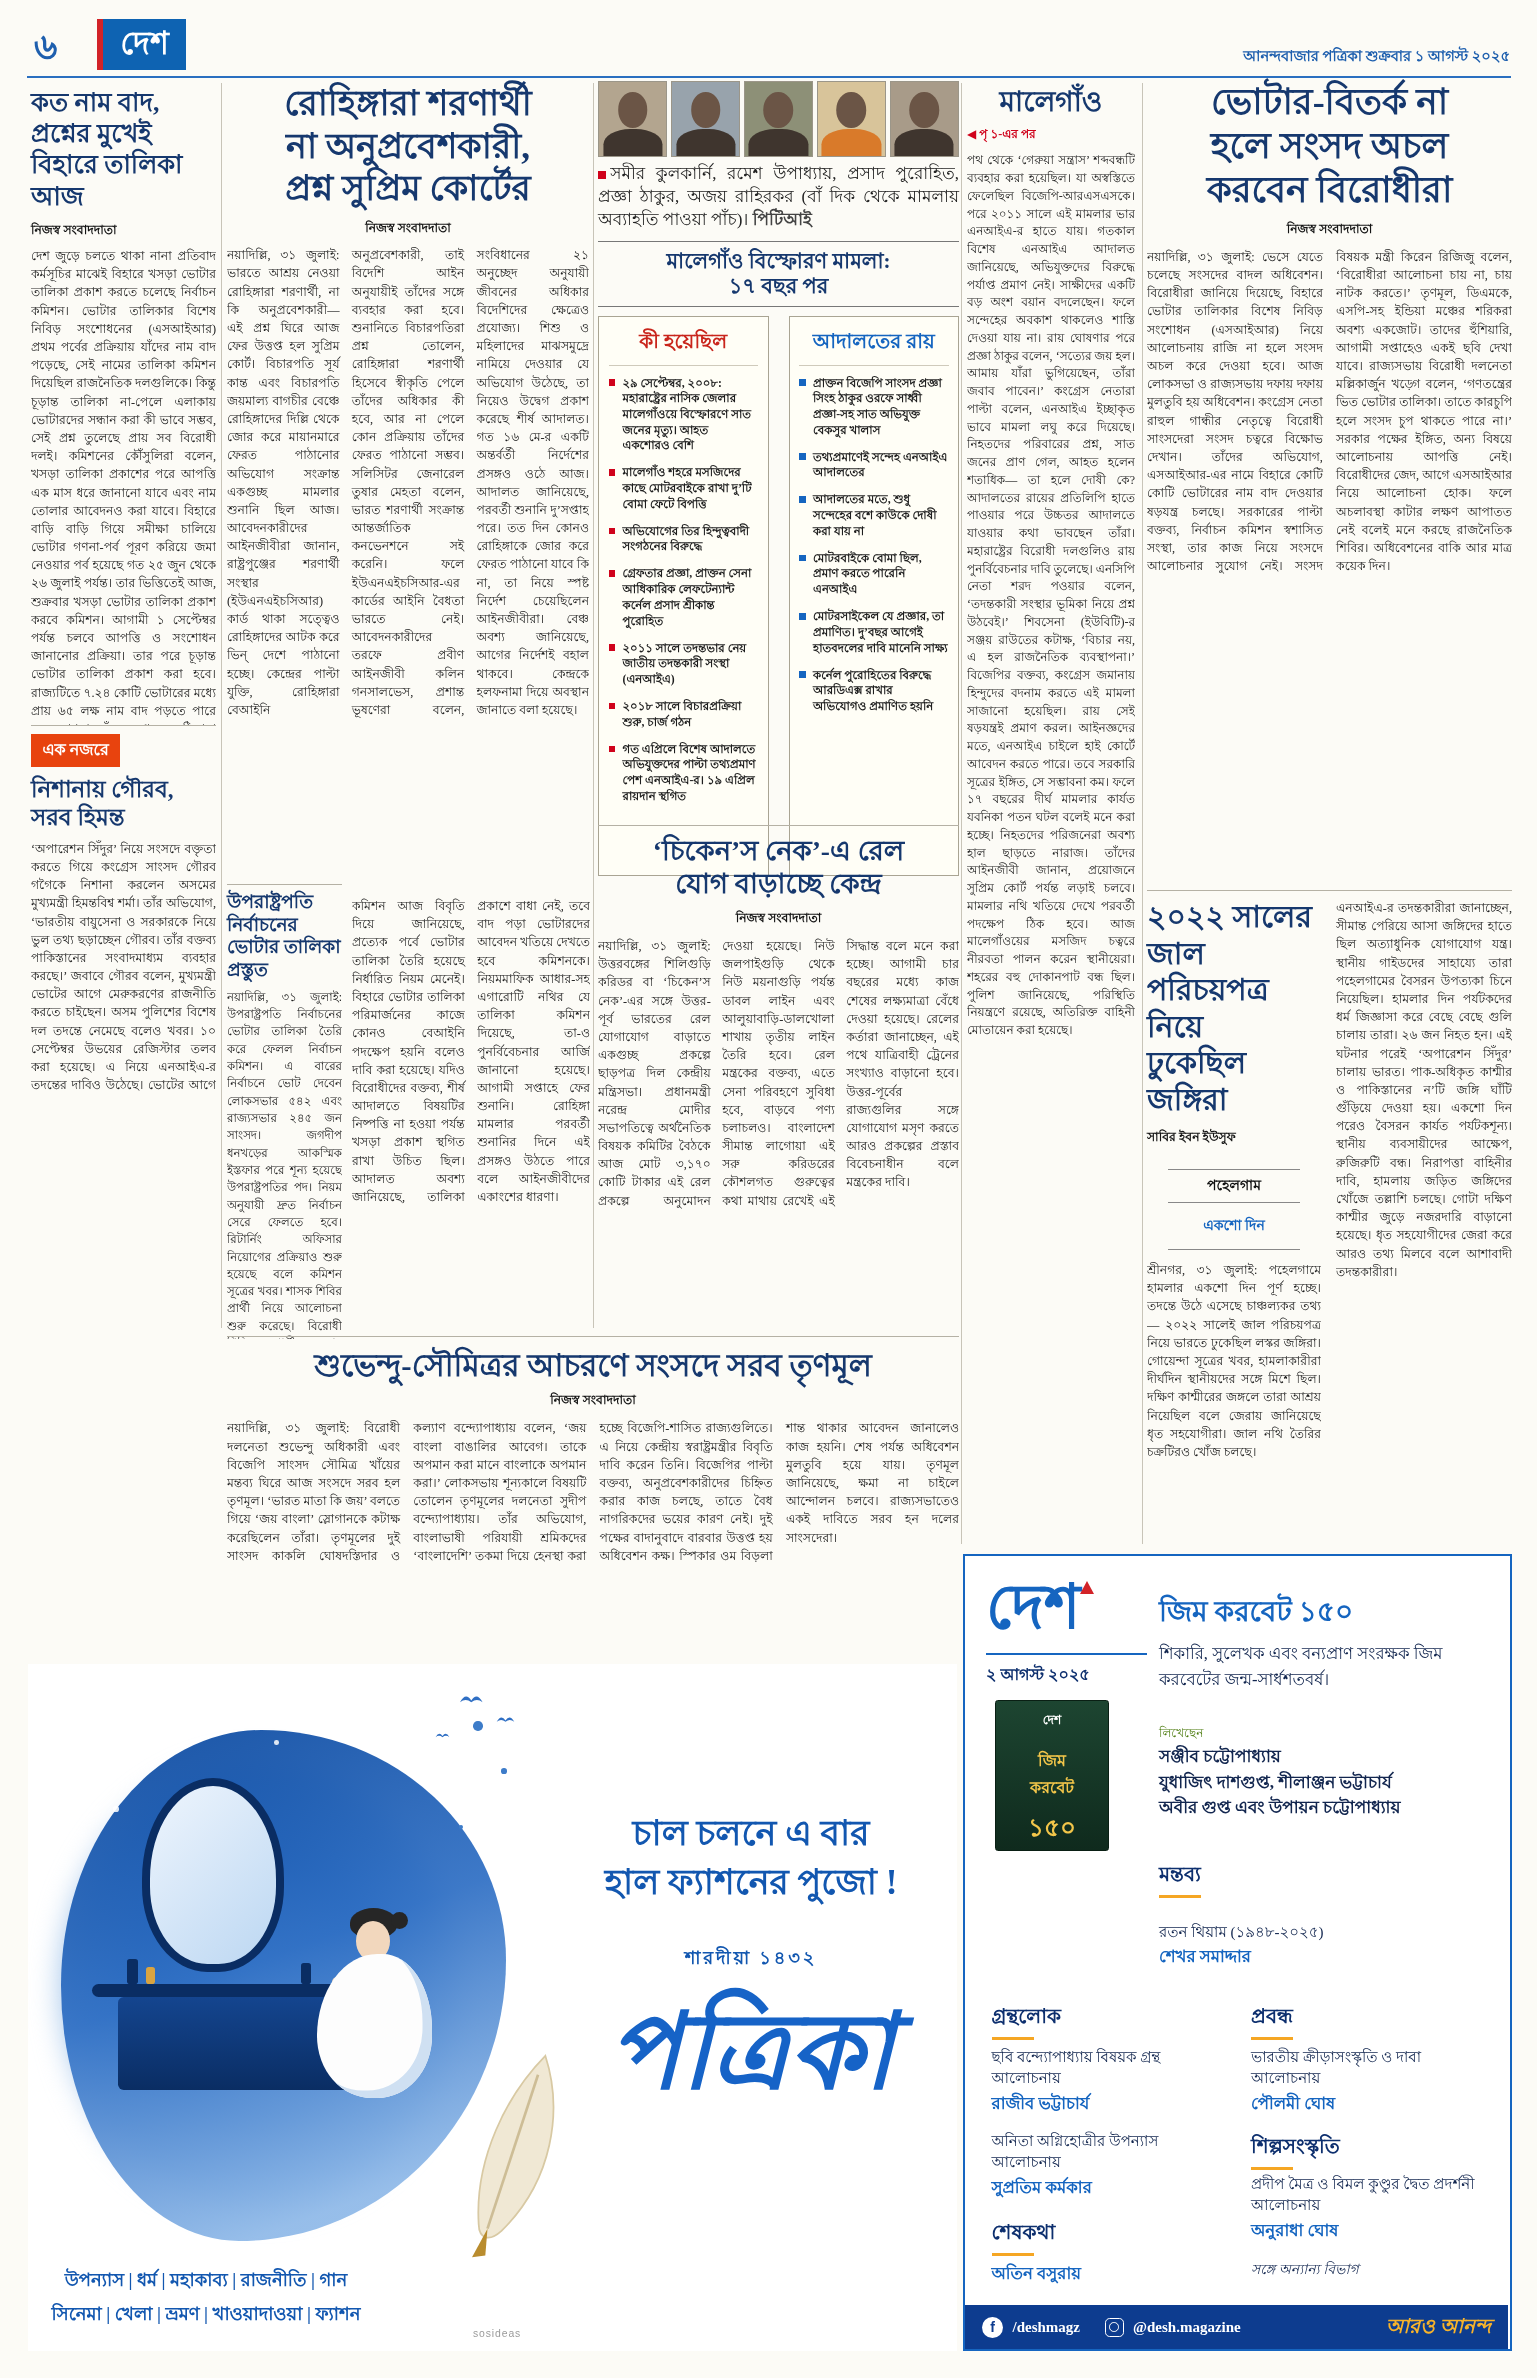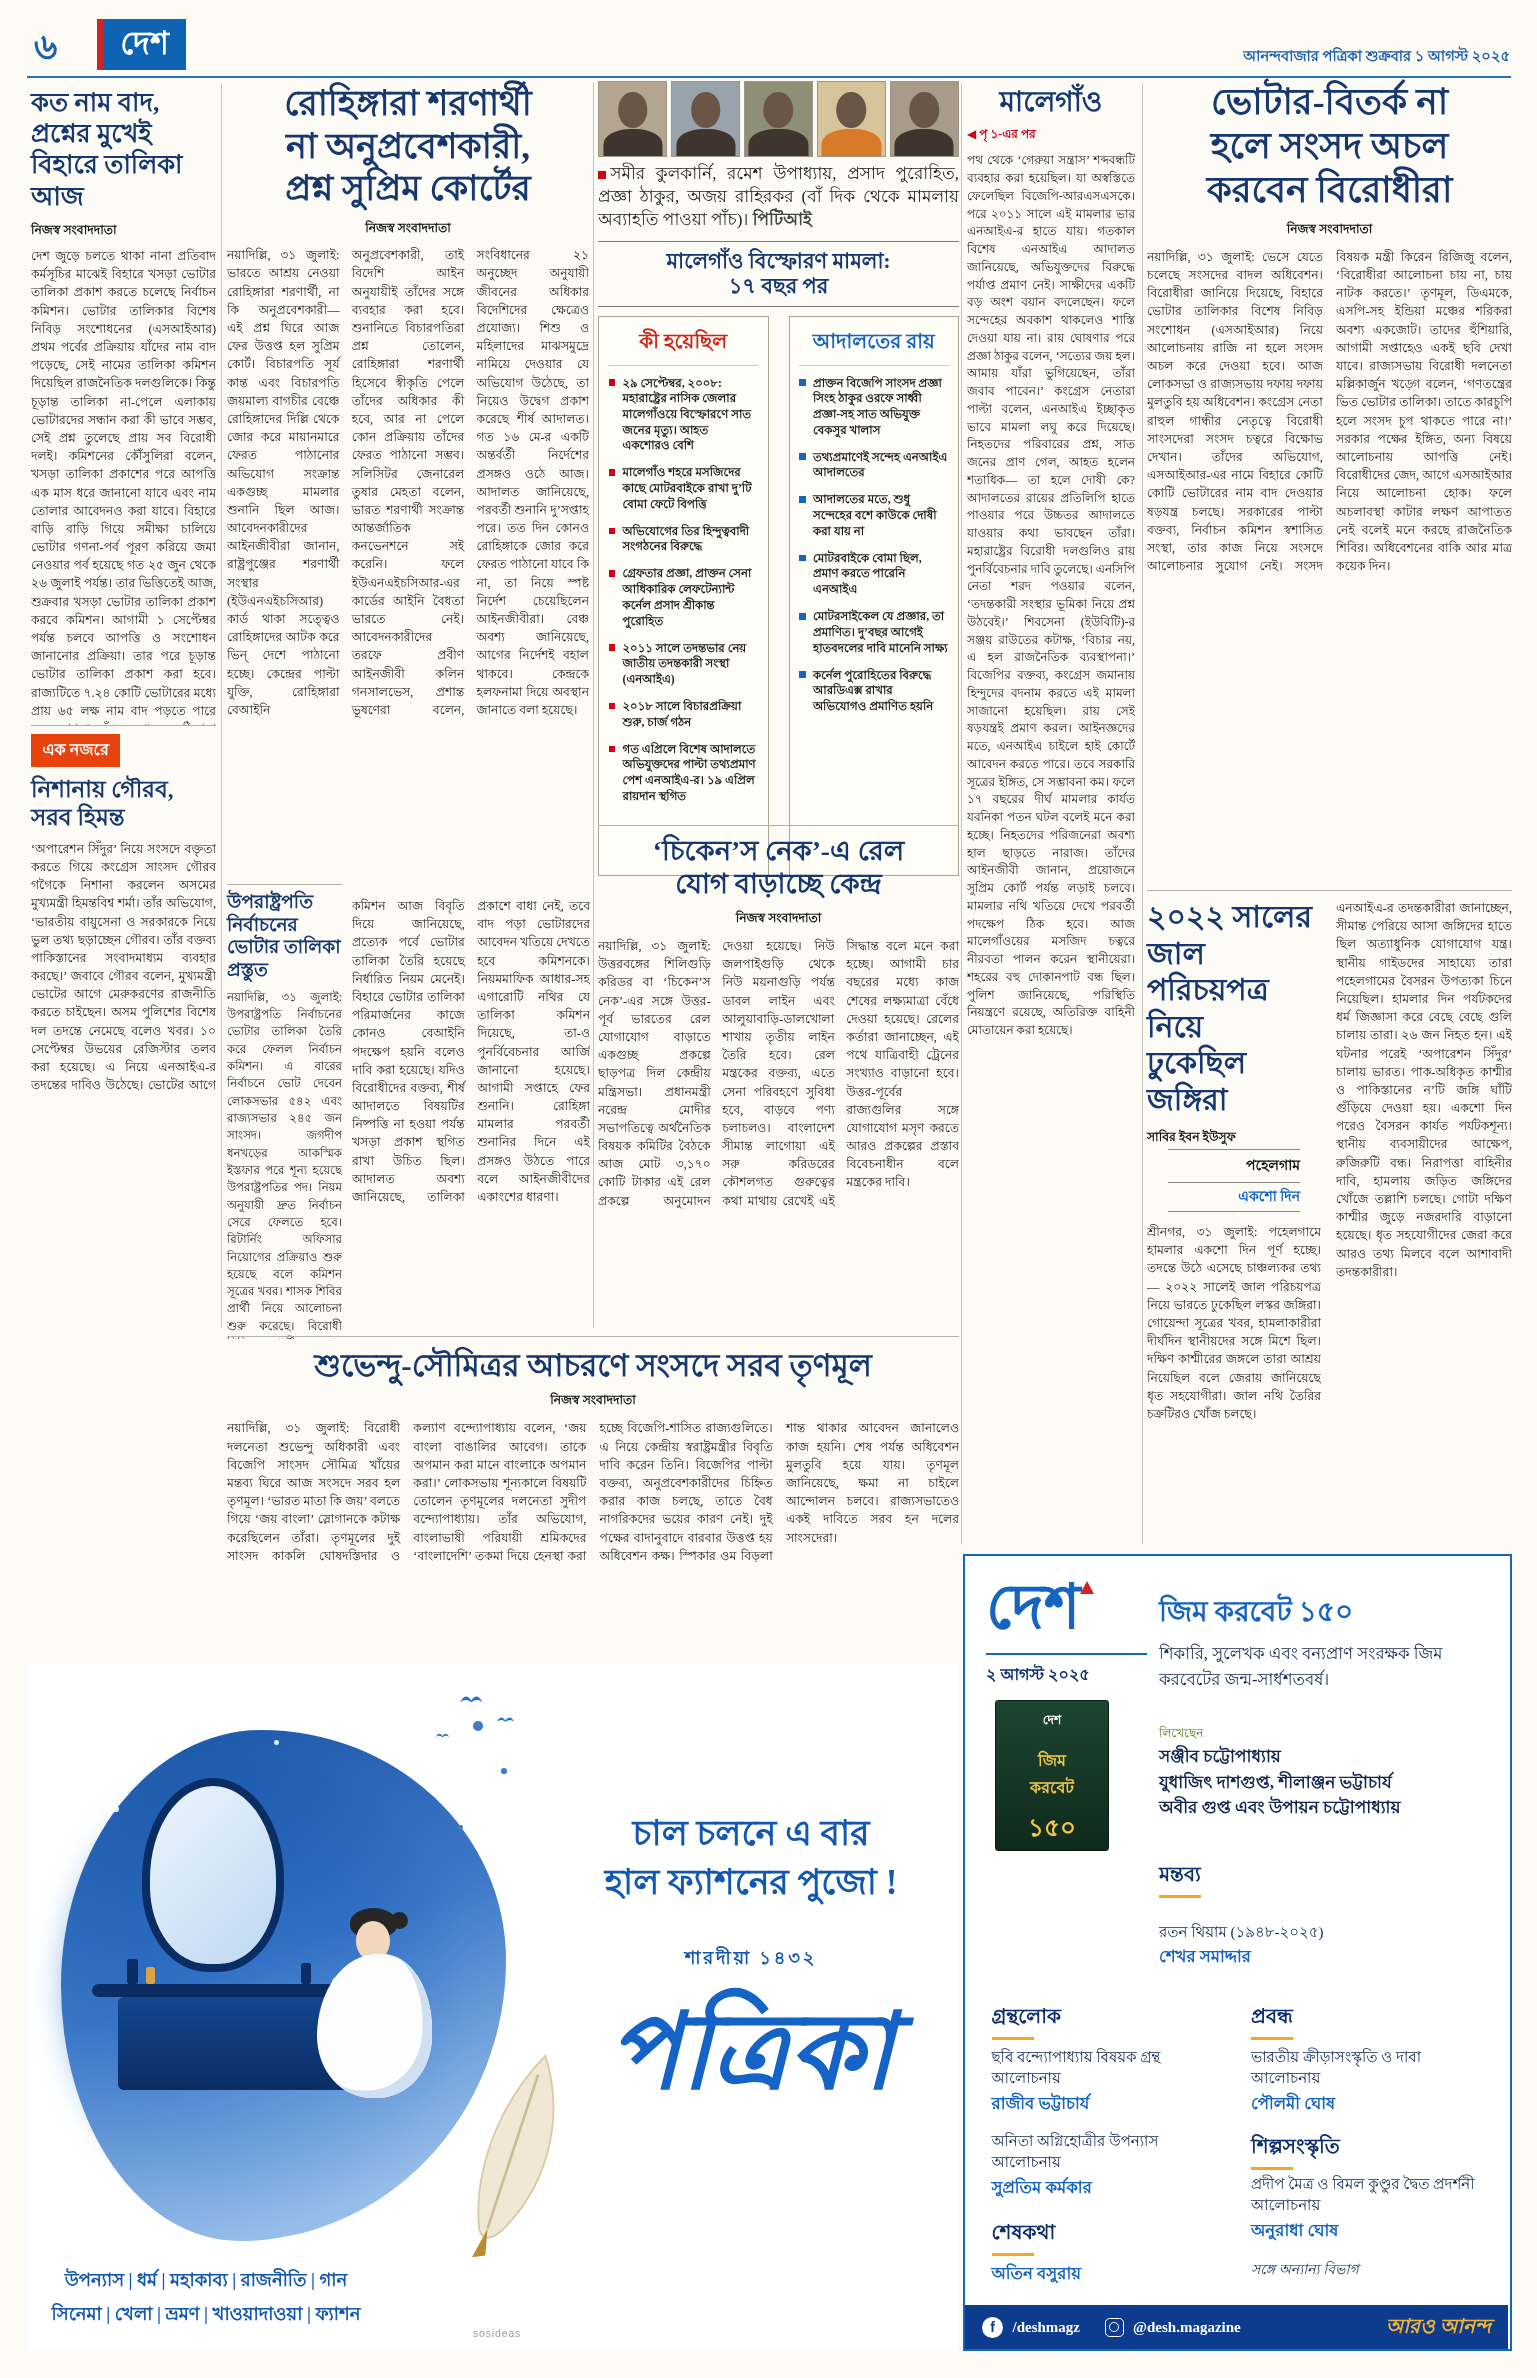--- a/index.html
+++ b/index.html
@@ -39,23 +39,23 @@
   .mbox.red h3{color:#c9251c}
   .mbox.blue h3{color:#1565c0}
   .blist{list-style:none}
   .blist li{position:relative;padding-left:14px;font-size:11.7px;font-weight:600;line-height:1.34;margin-bottom:11.4px;color:#1e1e1e;text-align:left}
   .blist li::before{content:"";position:absolute;left:0;top:3.8px;width:6.6px;height:6.6px}
   .mbox.red .blist li::before{background:#d0021b}
   .mbox.blue .blist li::before{background:#1565c0}
   
   .cont{color:#d0021b;font-weight:bold;font-size:12px}
   
-  .badge{width:132px;margin:1px auto 0;text-align:right}
+  .badge{width:132px;margin:21px auto 0;text-align:center}
   .badge .t{font-size:14px;font-weight:bold;color:#111;border-top:0.9px solid #888;padding-top:3.8px}
-  .badge .b{font-size:14px;font-weight:bold;color:#1565c0;border-top:0.9px solid #888;border-bottom:0.9px solid #888;padding:2px 0;margin-top:3.8px}
+  .badge .b{font-size:14px;font-weight:bold;color:#1565c0;border-top:0.9px solid #888;border-bottom:0.9px solid #888;padding:11px 0;margin-top:3.8px}
   
   .b1{position:absolute;left:-57px;top:0px;width:577px;height:644px;background:radial-gradient(closest-side,#6ea3dd 0%,#3d7cc9 40%,#a9c9ec 66%,rgba(255,255,255,0) 72%);filter:blur(13.2px)}
   .b2{position:absolute;left:33px;top:66px;width:445px;height:511px;border-radius:45% 55% 60% 40%/50% 45% 55% 50%;background:linear-gradient(160deg,#0e4da4 8%,#2f6fc4 45%,#8fb9e8 86%);opacity:.93}
   .mirror{position:absolute;left:114px;top:114px;width:142px;height:194px;border:8.5px solid #0a2d63;border-radius:50% 50% 46% 46%/52% 52% 44% 44%;background:linear-gradient(135deg,#eef5fd,#bcd7f2)}
   .tabletop{position:absolute;left:64px;top:320px;width:289px;height:13.2px;background:#0a2d63;border-radius:6.6px}
   .drawers{position:absolute;left:90px;top:333px;width:237px;height:93px;background:linear-gradient(#14458f,#0a2d63);border-radius:5.7px}
   .bottle{position:absolute;background:#0a2d63;border-radius:2.8px}
   .head{position:absolute;left:328px;top:257px;width:34px;height:40px;background:#f2d7bd;border-radius:50%}
   .hair{position:absolute;left:322px;top:244px;width:47px;height:30px;background:#262626;border-radius:50% 50% 42% 42%}
   .bun{position:absolute;left:363px;top:248px;width:17px;height:17px;background:#262626;border-radius:50%}

